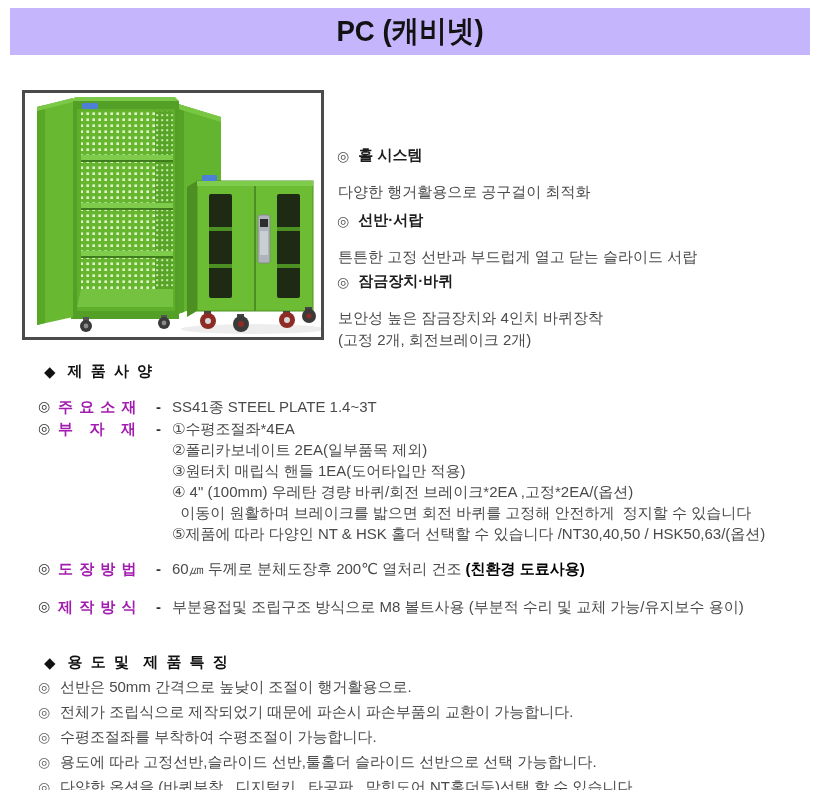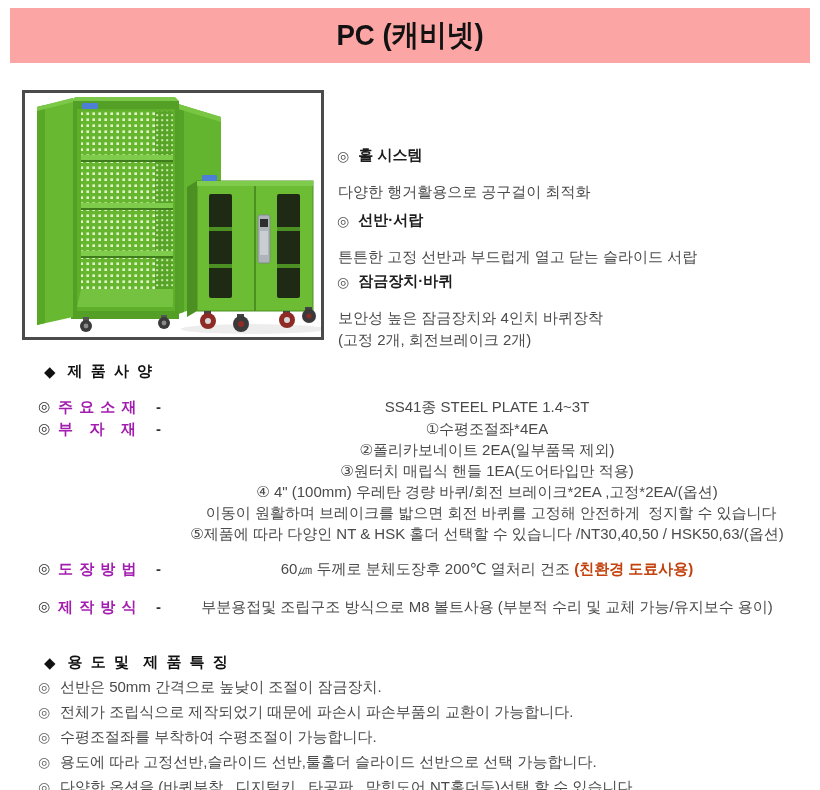--- a/index.html
+++ b/index.html
@@ -10,22 +10,22 @@
     width: 820px;
     height: 790px;
     background: #ffffff;
     overflow: hidden;
   }
 
   
   .banner {
     position: absolute;
     left: 10px; top: 8px;
-    width: 800px; height: 55px;
-    background: #fca5a5;
+    width: 800px; height: 47px;
+    background: #c4b5fd;
     display: flex; align-items: center; justify-content: center;
   }
   .banner-title {
     font-size: 30px;
     font-weight: bold;
     color: #121212;
     letter-spacing: 0px;
     transform: scaleX(0.92);
   }
 
@@ -81,23 +81,22 @@
     line-height: 21px; white-space: pre-wrap; letter-spacing: 1px;
   }
   .spec-dash {
     flex: 0 0 16px;
     font-size: 15px; font-weight: bold; color: #333; line-height: 21px;
   }
   .spec-lines { flex: 1; }
   .spec-line {
     font-size: 15px; color: #4a4a4a; line-height: 21px;
     white-space: pre-wrap;
-    text-align: center;
-  }
-  .spec-line b { color: #c2410c; }
+  }
+  .spec-line b { color: #000000; }
   .mb1 { margin-bottom: 1px; }
   .mb14 { margin-bottom: 14px; }
   .mb17 { margin-bottom: 17px; }
 
   
   .usage { position: absolute; left: 38px; top: 677px; width: 764px; }
   .usage-item { display: flex; align-items: flex-start; margin-bottom: 5px; }
   .usage-bullet {
     width: 22px; flex: 0 0 22px;
     font-size: 14px; font-weight: bold; color: #666; line-height: 20px;
@@ -292,21 +291,21 @@
   </div>
 
   <div class="section-heading" style="top:653px;">
     <span class="diamond">◆</span>
     <span>용 도 및  제 품 특 징</span>
   </div>
 
   <div class="usage">
     <div class="usage-item">
       <span class="usage-bullet">◎</span>
-      <span class="usage-text">선반은 50mm 간격으로 높낮이 조절이 잠금장치.</span>
+      <span class="usage-text">선반은 50mm 간격으로 높낮이 조절이 행거활용으로.</span>
     </div>
     <div class="usage-item">
       <span class="usage-bullet">◎</span>
       <span class="usage-text">전체가 조립식으로 제작되었기 때문에 파손시 파손부품의 교환이 가능합니다.</span>
     </div>
     <div class="usage-item">
       <span class="usage-bullet">◎</span>
       <span class="usage-text">수평조절좌를 부착하여 수평조절이 가능합니다.</span>
     </div>
     <div class="usage-item">

